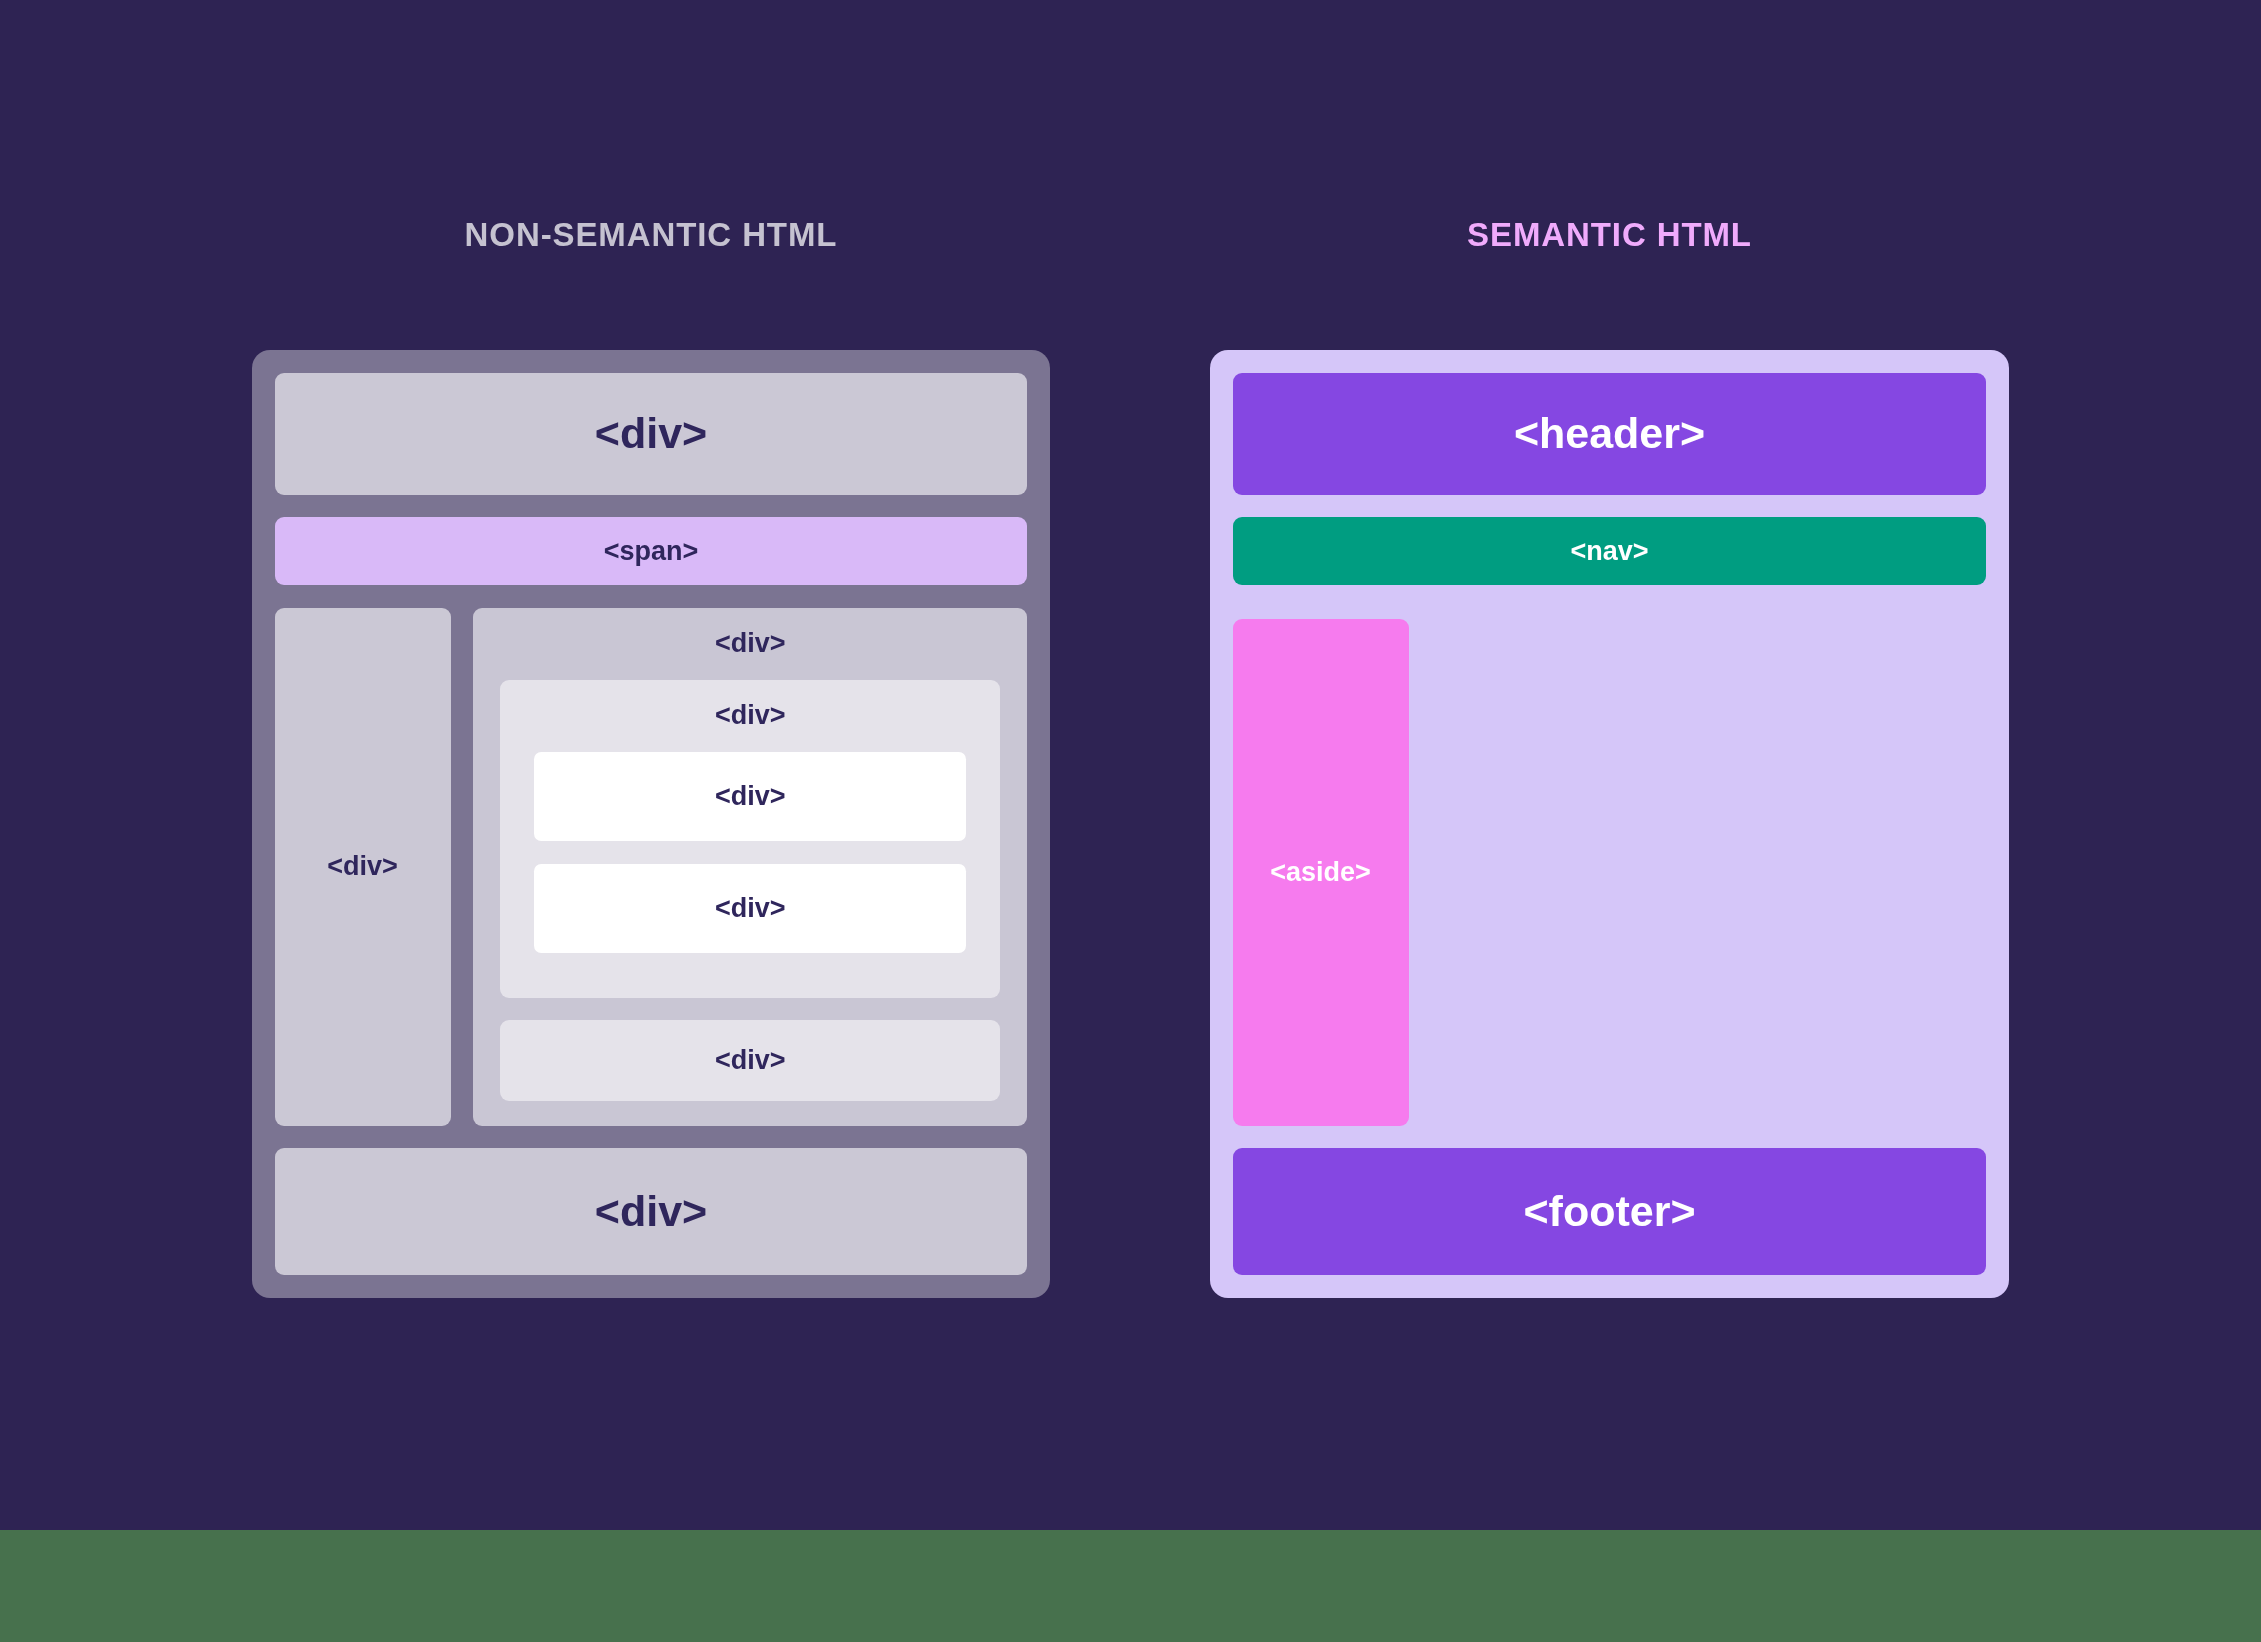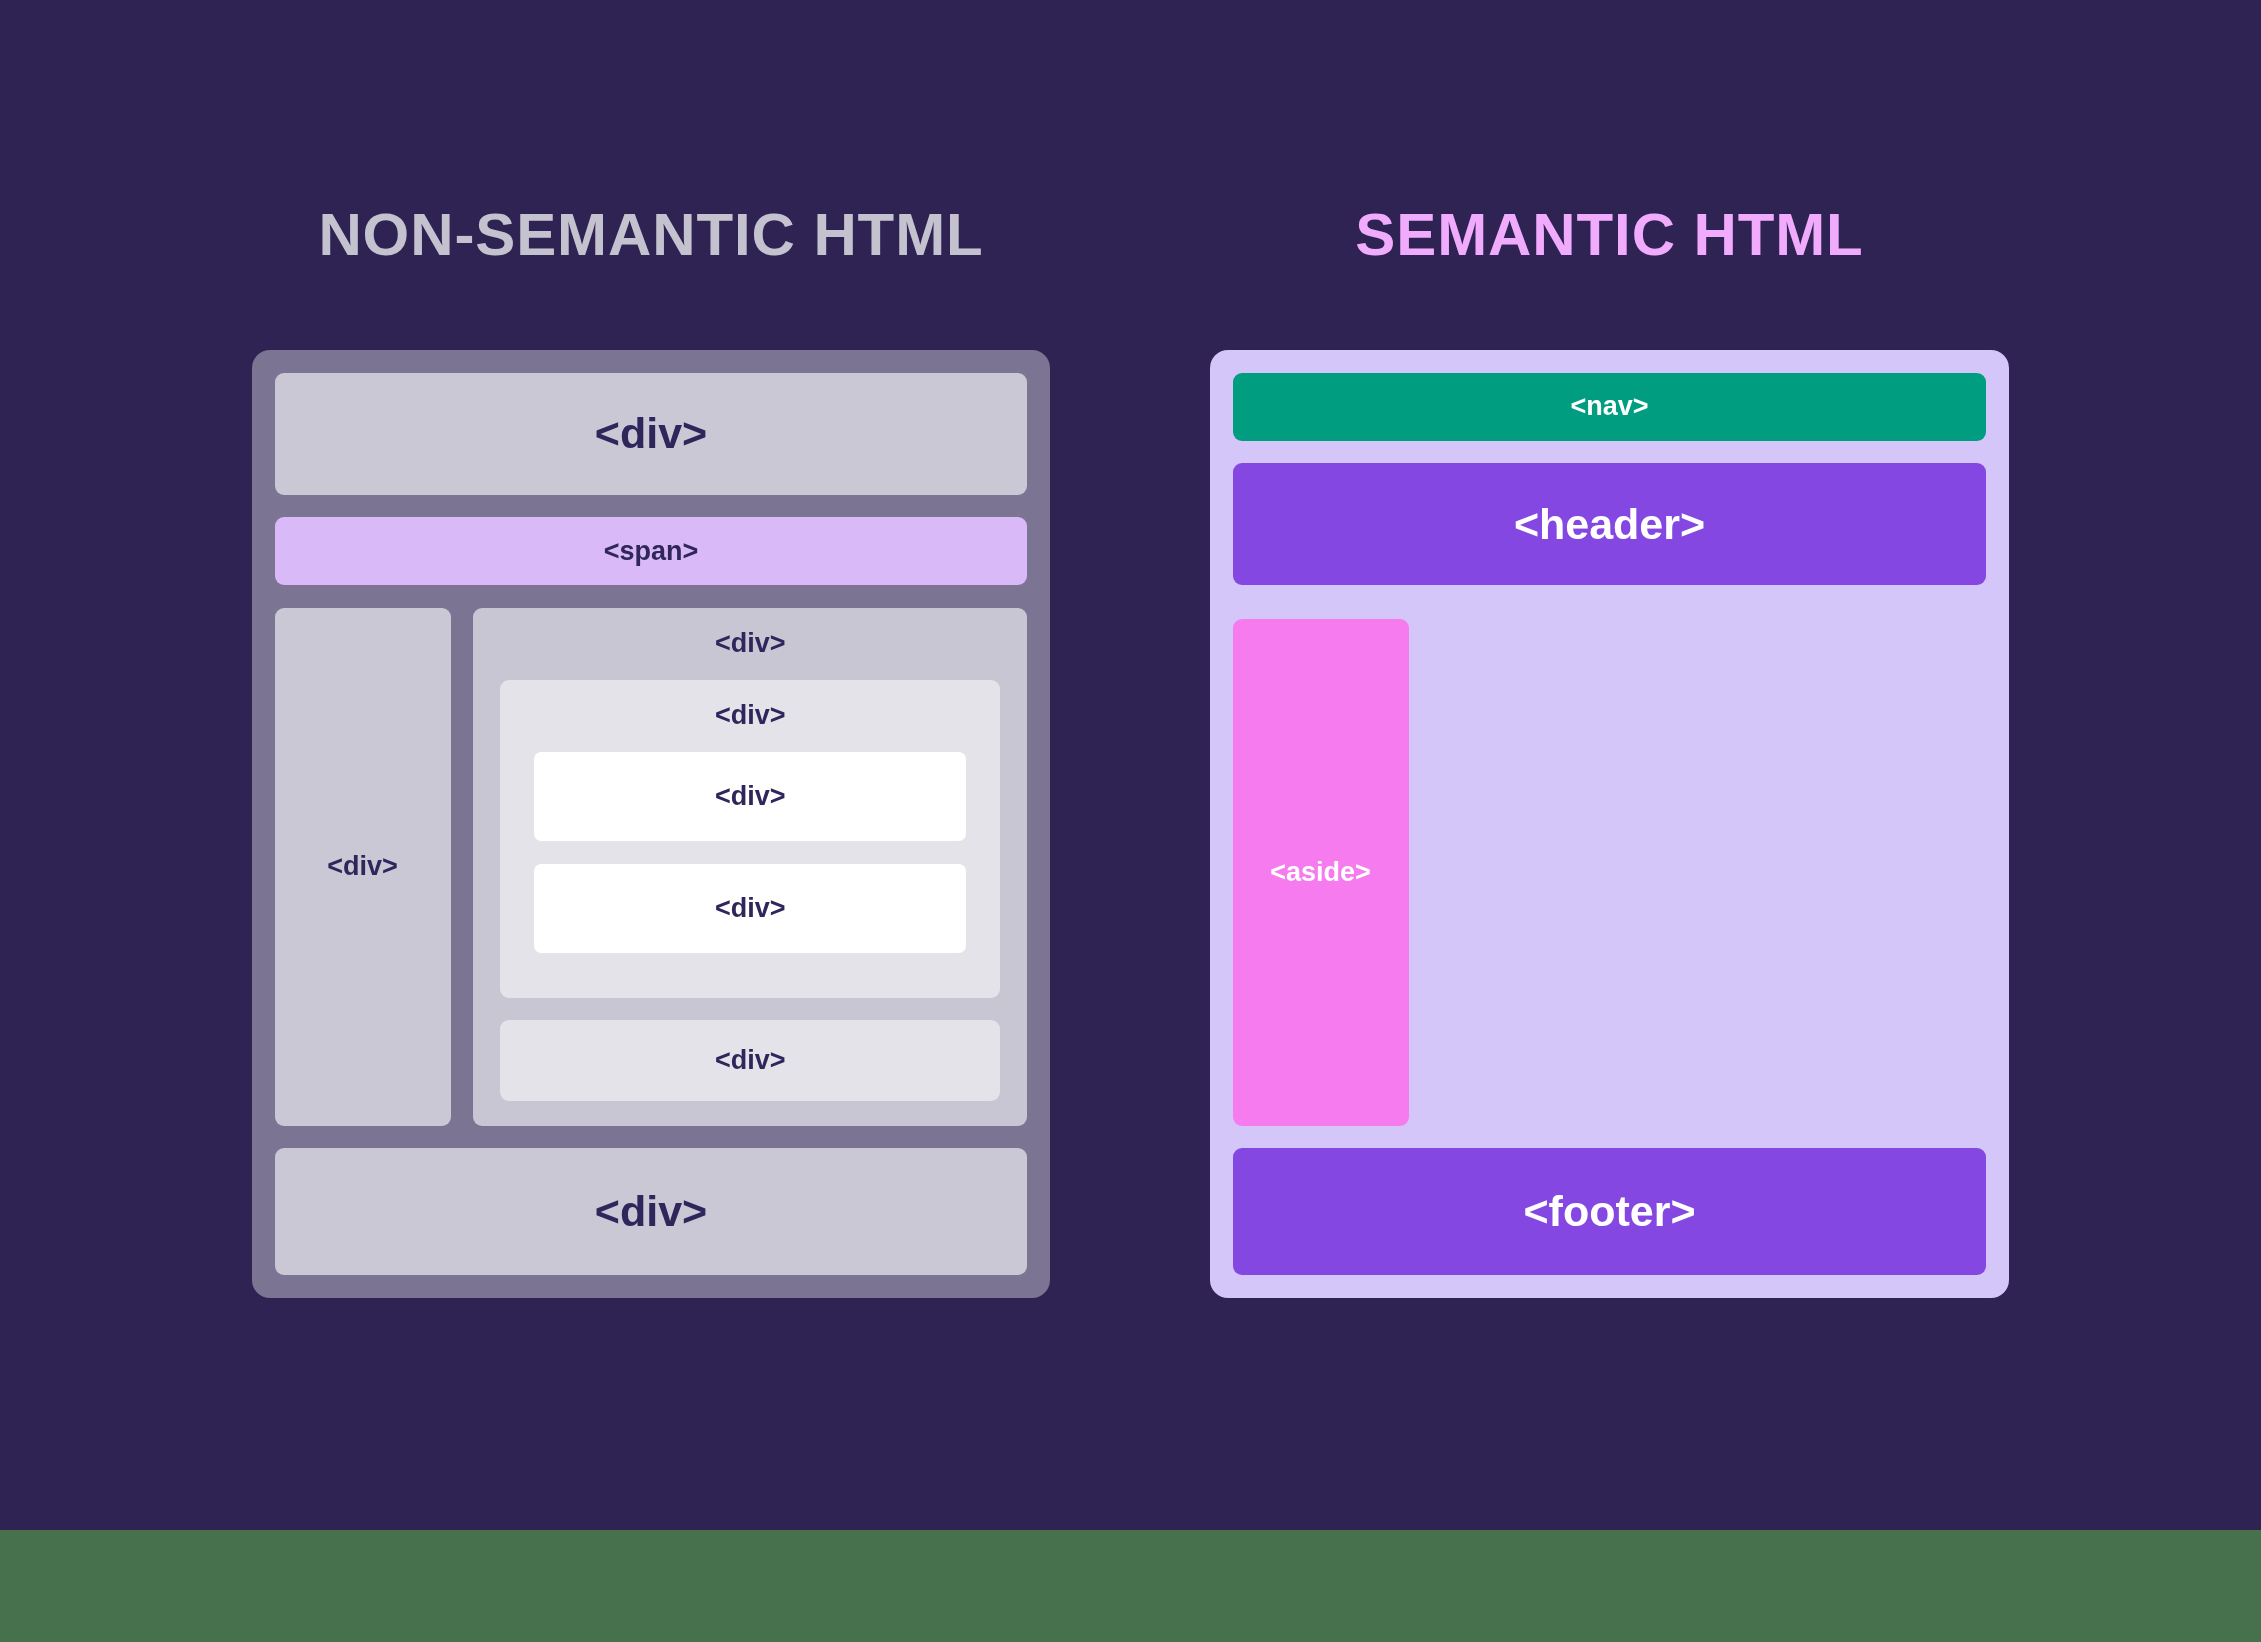--- a/index.html
+++ b/index.html
@@ -7,21 +7,21 @@
     position:relative;width:2262px;height:1643px;overflow:hidden;
     background:#2e2353;
     font-family:"Liberation Sans","DejaVu Sans",sans-serif;
     font-weight:700;
   }
   
   .green-strip{position:absolute;left:0;bottom:0;width:100%;height:113px;background:#47714d;}
 
   
   .col-title{position:absolute;top:203px;height:63px;display:flex;align-items:center;justify-content:center;
-    font-size:60px;letter-spacing:0.9px;}
+    font-size:33px;letter-spacing:0.9px;}
   .col-title.left{left:252px;width:798px;color:#c5c2d0;}
   .col-title.right{left:1210px;width:799px;color:#f0abfc;}
 
   
   .panel{position:absolute;top:350px;height:948px;border-radius:18px;padding:22.6px;box-sizing:border-box;
     display:flex;flex-direction:column;gap:22.6px;text-align:center;}
   .panel.non-semantic{left:252px;width:798px;background:#7b7492;}
   .panel.semantic{left:1210px;width:799px;background:#d5c6f9;}
 
   .box{border-radius:9px;display:flex;align-items:center;justify-content:center;box-sizing:border-box;}
@@ -89,22 +89,22 @@
         </div>
 
         <div class="lower-bar c-lightgray lbl-sm ink">&lt;div&gt;</div>
       </div>
     </div>
 
     <div class="box bar-bottom c-gray lbl-big ink">&lt;div&gt;</div>
   </div>
 
   <div class="panel semantic">
+    <div class="box bar-top c-purple lbl-big paper">&lt;header&gt;</div>
     <div class="box bar-thin c-teal lbl-sm paper">&lt;nav&gt;</div>
-    <div class="box bar-top c-purple lbl-big paper">&lt;header&gt;</div>
 
     <div class="mid-row">
       <div class="side-col c-pink lbl-sm paper">&lt;aside&gt;</div>
 
     </div>
 
     <div class="box bar-bottom c-purple lbl-big paper">&lt;footer&gt;</div>
   </div>
 
   <div class="green-strip"></div>

